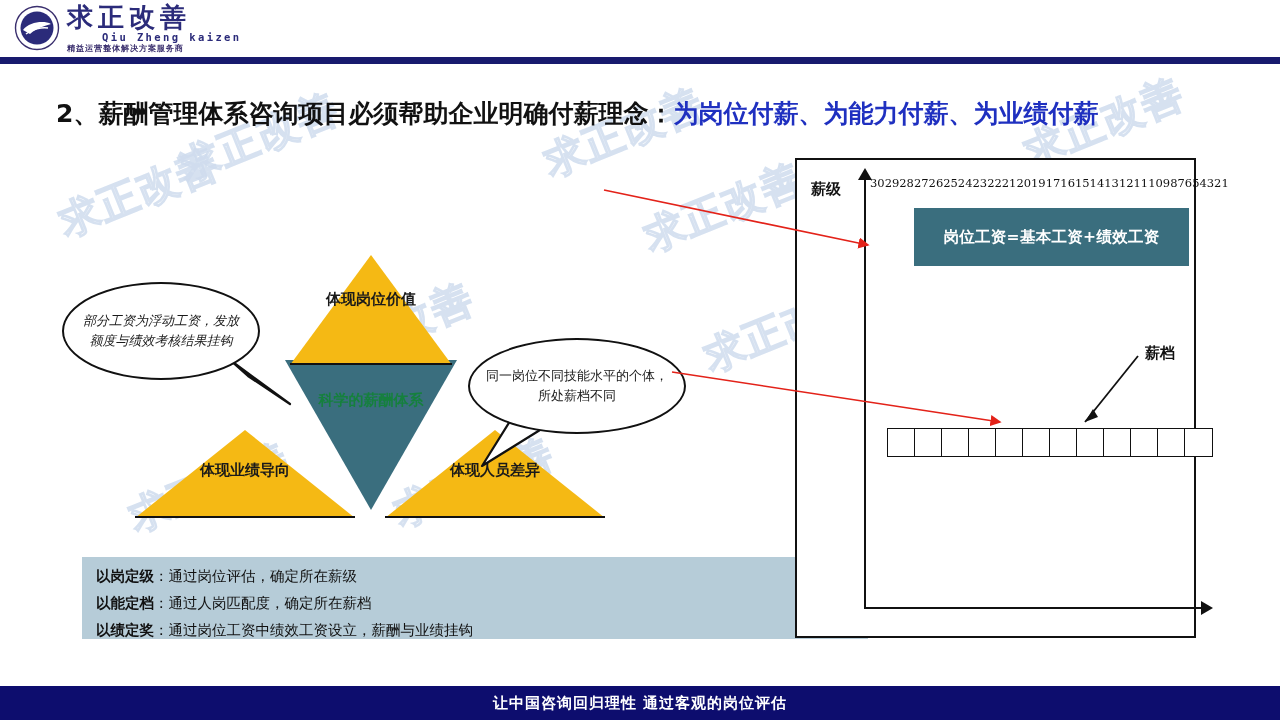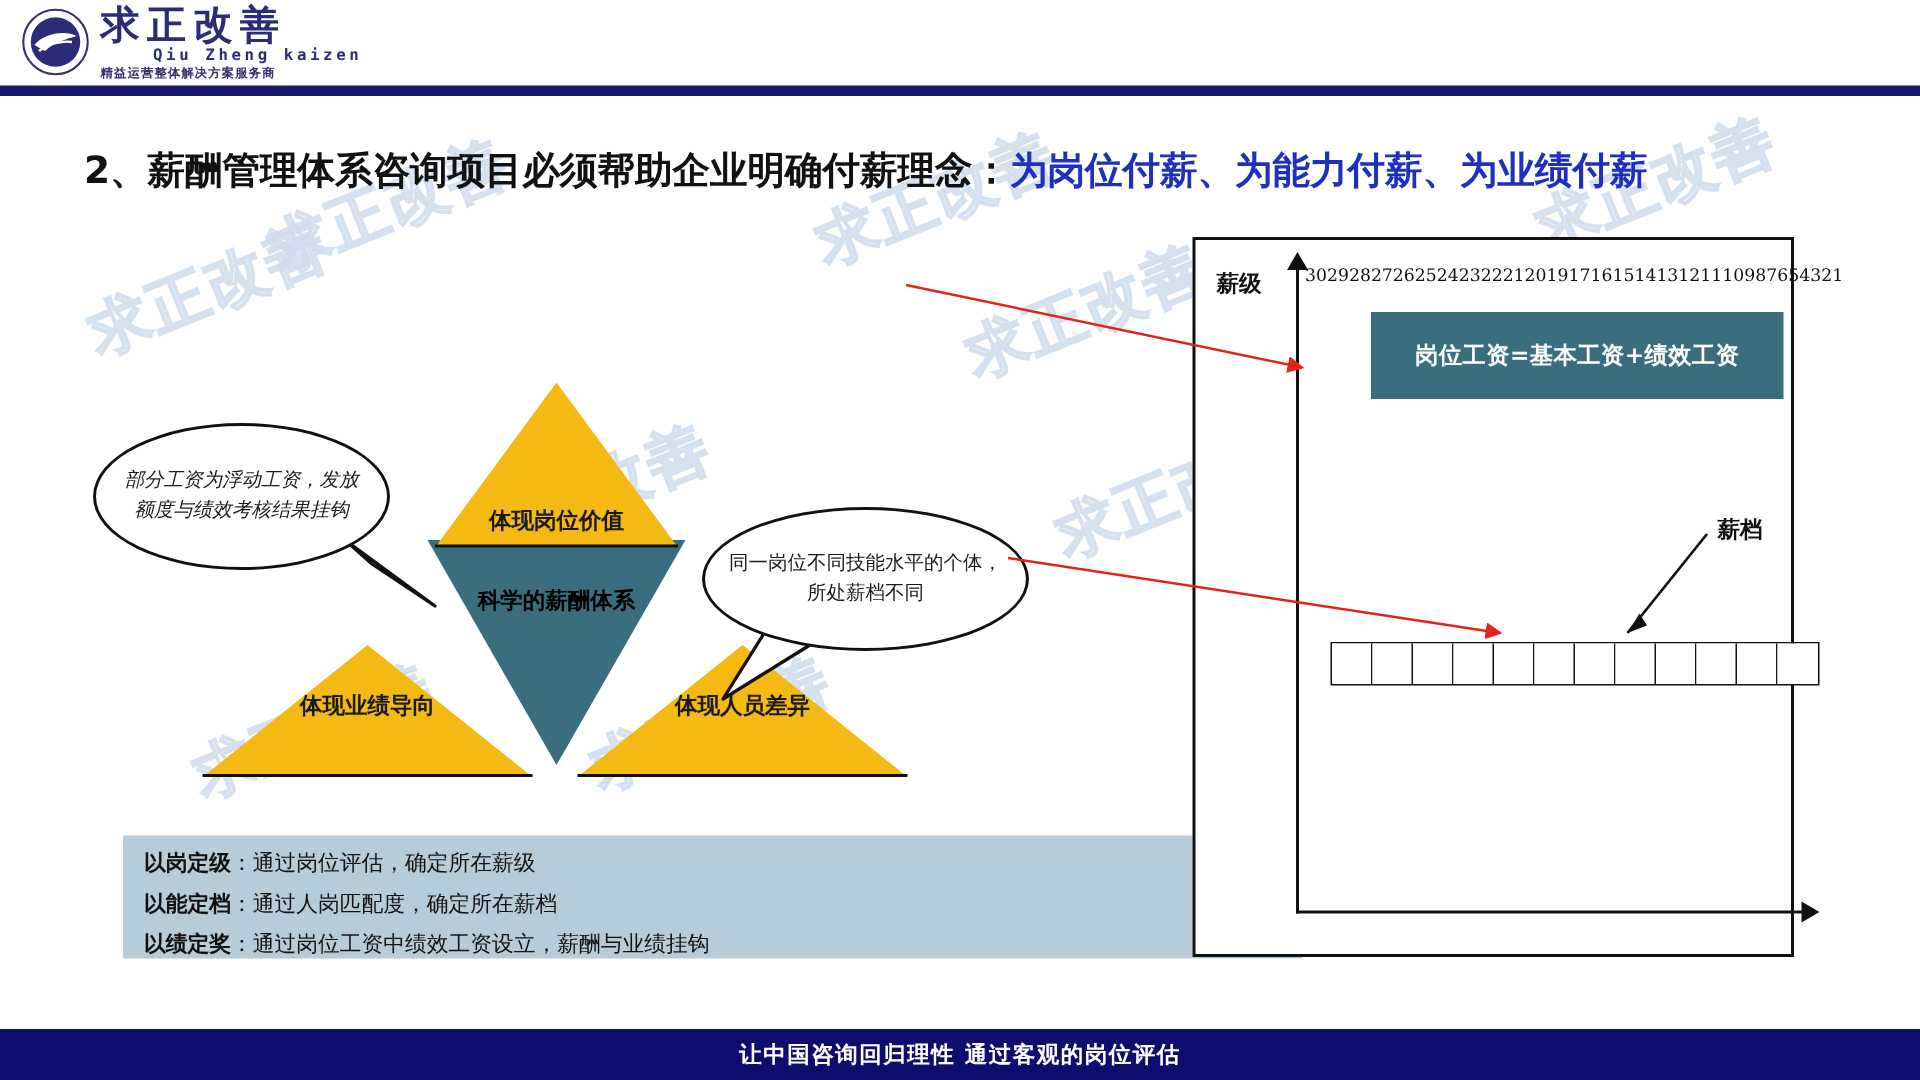--- a/index.html
+++ b/index.html
@@ -50,37 +50,37 @@
 
   .tri{position:absolute;}
   .tri .shape{position:absolute;inset:0;}
   .tri .lbl{position:absolute;left:0;width:100%;text-align:center;
             font-weight:bold;color:#1a1a1a;line-height:1.18;
             font-family:"DejaVu Sans","Liberation Sans",sans-serif;}
 
   #tri-top{left:290px;top:115px;width:162px;height:110px;}
   #tri-top .shape{background:#f5b914;clip-path:polygon(50% 0,100% 100%,0 100%);}
   #tri-top .base{position:absolute;left:0;bottom:0;width:100%;height:2px;background:#111;}
-  #tri-top .lbl{top:36px;font-size:15px;margin-top:48px;}
+  #tri-top .lbl{top:36px;font-size:15px;}
 
   #tri-bl{left:135px;top:290px;width:220px;height:88px;}
   #tri-bl .shape{background:#f5b914;clip-path:polygon(50% 0,100% 100%,0 100%);}
   #tri-bl .base{position:absolute;left:0;bottom:0;width:100%;height:2px;background:#111;}
   #tri-bl .lbl{top:32px;font-size:15px;}
 
   #tri-br{left:385px;top:290px;width:220px;height:88px;}
   #tri-br .shape{background:#f5b914;clip-path:polygon(50% 0,100% 100%,0 100%);}
   #tri-br .base{position:absolute;left:0;bottom:0;width:100%;height:2px;background:#111;}
   #tri-br .lbl{top:32px;font-size:15px;}
 
   #tri-center{position:absolute;left:285px;top:220px;width:172px;height:150px;}
   #tri-center .shape{position:absolute;inset:0;background:#3a6e7e;
        clip-path:polygon(0 0,100% 0,50% 100%);}
   #tri-center .lbl{position:absolute;top:30px;left:0;width:100%;text-align:center;
-       font-size:15px;font-weight:bold;color:#000000;line-height:1.35;
+       font-size:15px;font-weight:bold;color:#15803d;line-height:1.35;
        font-family:"DejaVu Sans","Liberation Sans",sans-serif;}
 
   
   .callout{position:absolute;z-index:7;}
   .callout .bubble{
     position:absolute;inset:0;background:#fff;border:2.2px solid #111;border-radius:50%;
     display:flex;align-items:center;justify-content:center;text-align:center;
     padding:6px 14px;box-sizing:border-box;
     font-size:13px;line-height:1.55;color:#1a1a1a;
     font-family:"DejaVu Sans","Liberation Sans",sans-serif;

